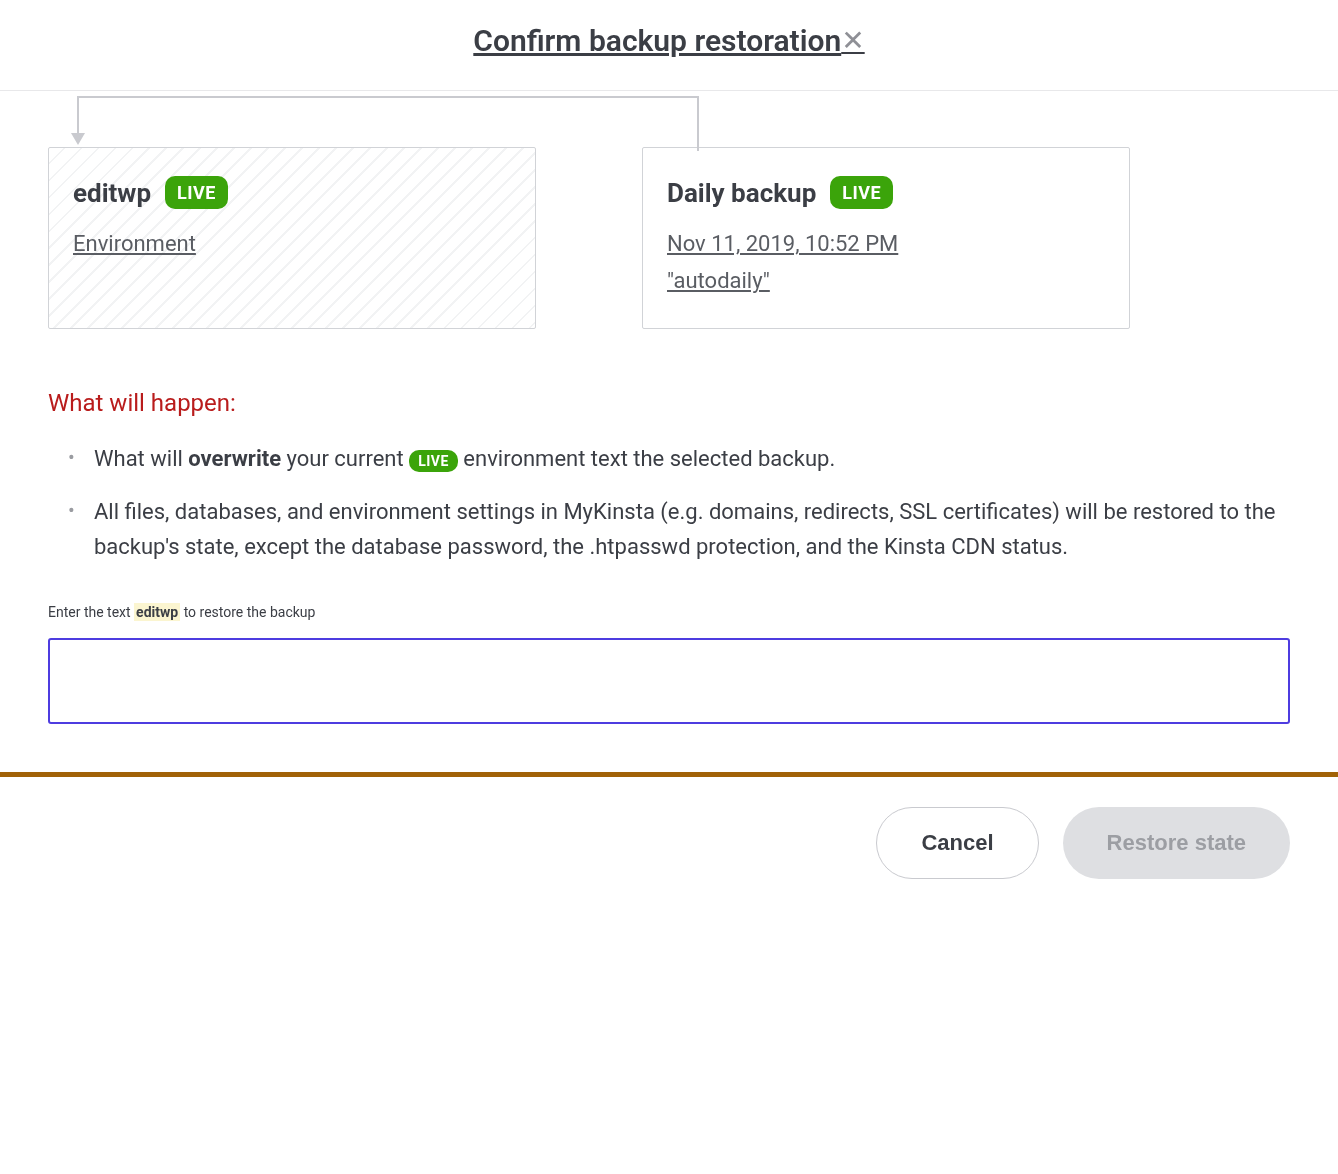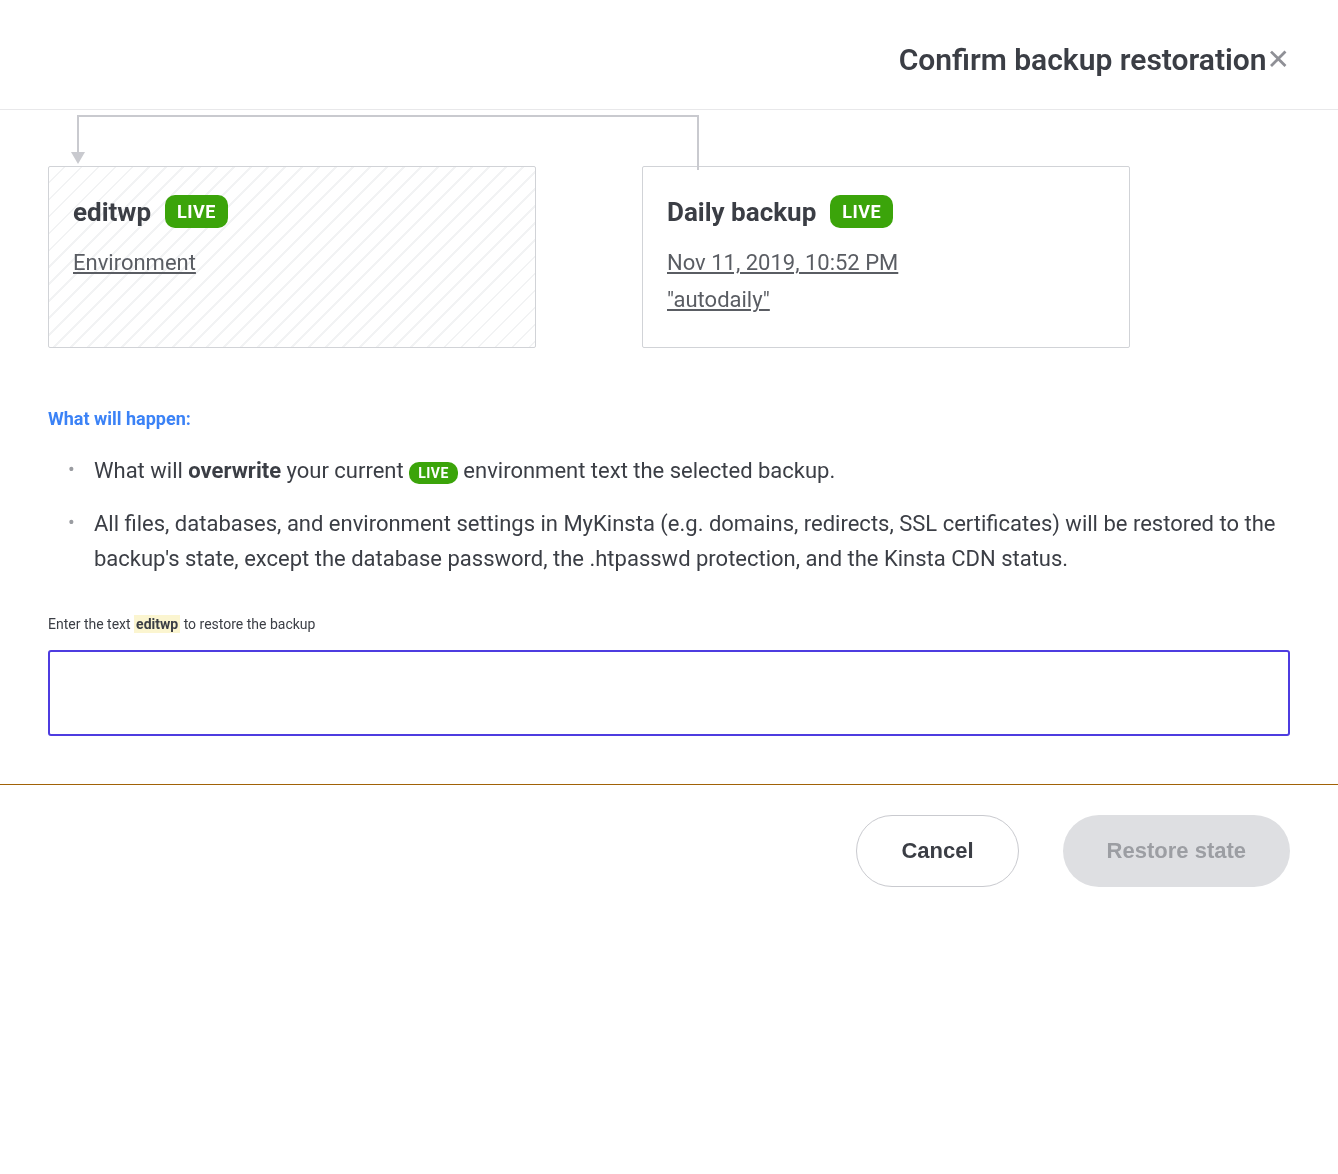--- a/index.html
+++ b/index.html
@@ -11,41 +11,42 @@
     body {
       font-family: -apple-system, BlinkMacSystemFont, "Segoe UI", Roboto, Helvetica, Arial, sans-serif;
       background: #fff;
       color: #3b3e45;
       width: 1338px;
     }
 
     .modal-header {
       display: flex;
       align-items: center;
-      justify-content: flex-end;
-      padding: 42px 48px 32px 48px;
+      justify-content: center;
+      padding: 23px 48px 32px 48px;
       border-bottom: 1px solid #e8e8ea;
+      text-decoration: underline;
     }
 
     .modal-title {
       font-size: 30px;
       font-weight: 600;
       color: #3b3e45;
     }
 
     .close-btn {
       font-size: 28px;
       color: #8f9096;
       cursor: pointer;
       line-height: 1;
     }
 
     .modal-body {
       padding: 56px 48px 48px;
-      border-bottom: 1px solid #a16207;
+      border-bottom: 5px solid #a16207;
     }
 
     .flow-container {
       position: relative;
       margin-bottom: 60px;
     }
 
     .flow-arrow {
       position: absolute;
       top: -56px;
@@ -106,23 +107,23 @@
     }
 
     .card-sub {
       font-size: 22px;
       color: #5a5d63;
       line-height: 1.7;
       text-decoration: underline;
     }
 
     .section-title {
-      font-size: 18px;
-      font-weight: 700;
-      color: #3b82f6;
+      font-size: 24px;
+      font-weight: 400;
+      color: #b91c1c;
       margin-bottom: 24px;
     }
 
     .bullet-list {
       list-style: none;
       padding-left: 46px;
       margin-bottom: 40px;
     }
 
     .bullet-list li {
@@ -167,21 +168,21 @@
       border: 2px solid #4e3ce0;
       border-radius: 3px;
       font-size: 22px;
       padding: 0 20px;
       outline: none;
     }
 
     .modal-footer {
       display: flex;
       justify-content: flex-end;
-      gap: 44px;
+      gap: 24px;
       padding: 30px 48px 40px;
     }
 
     .btn {
       font-size: 22px;
       font-weight: 600;
       border-radius: 44px;
       padding: 22px 44px;
       cursor: pointer;
       border: none;

